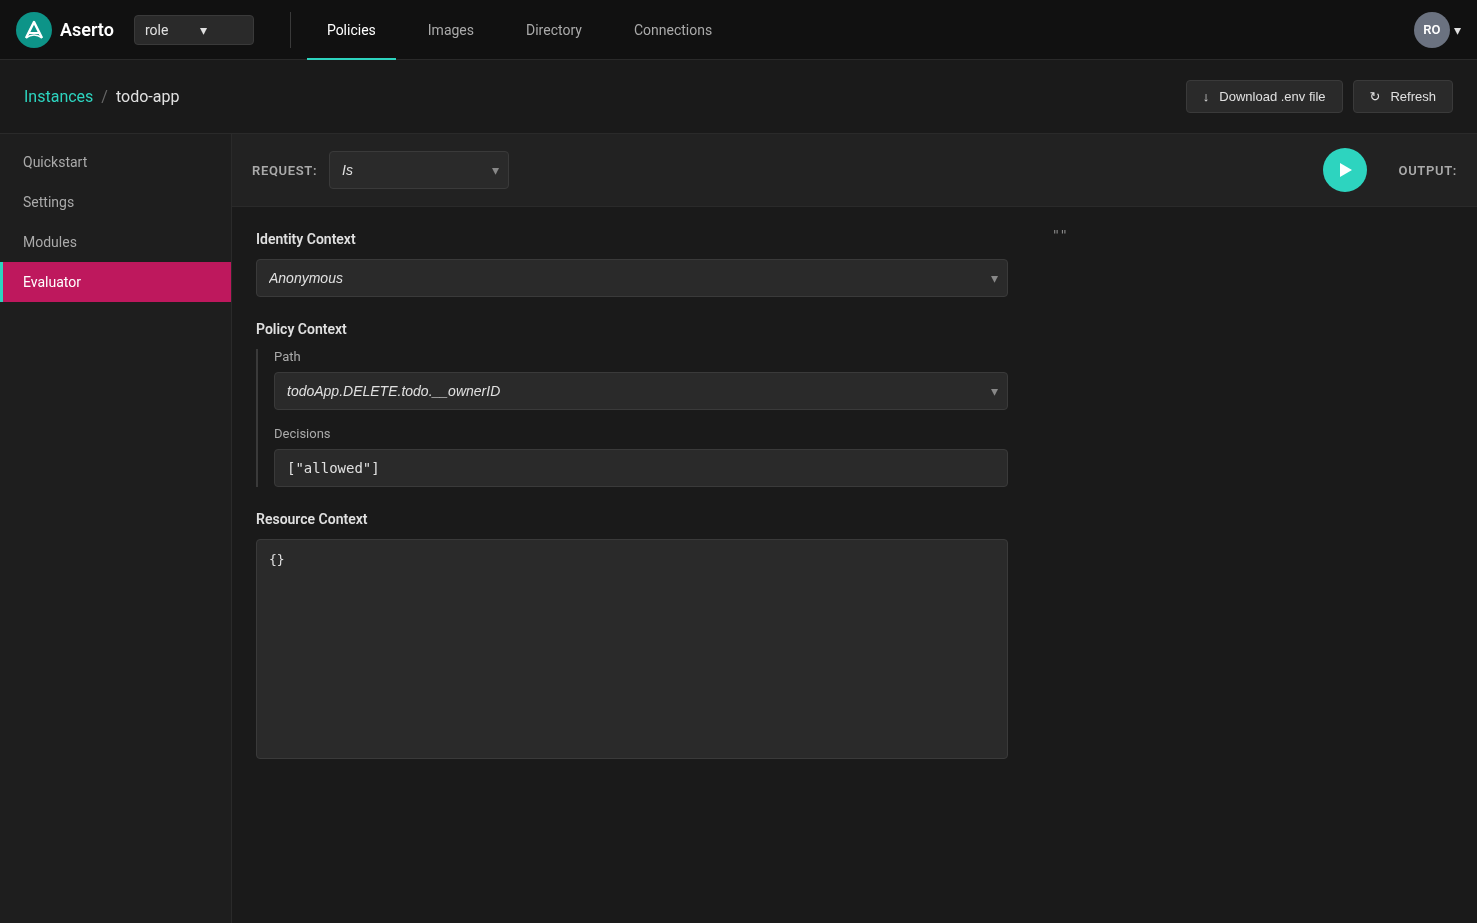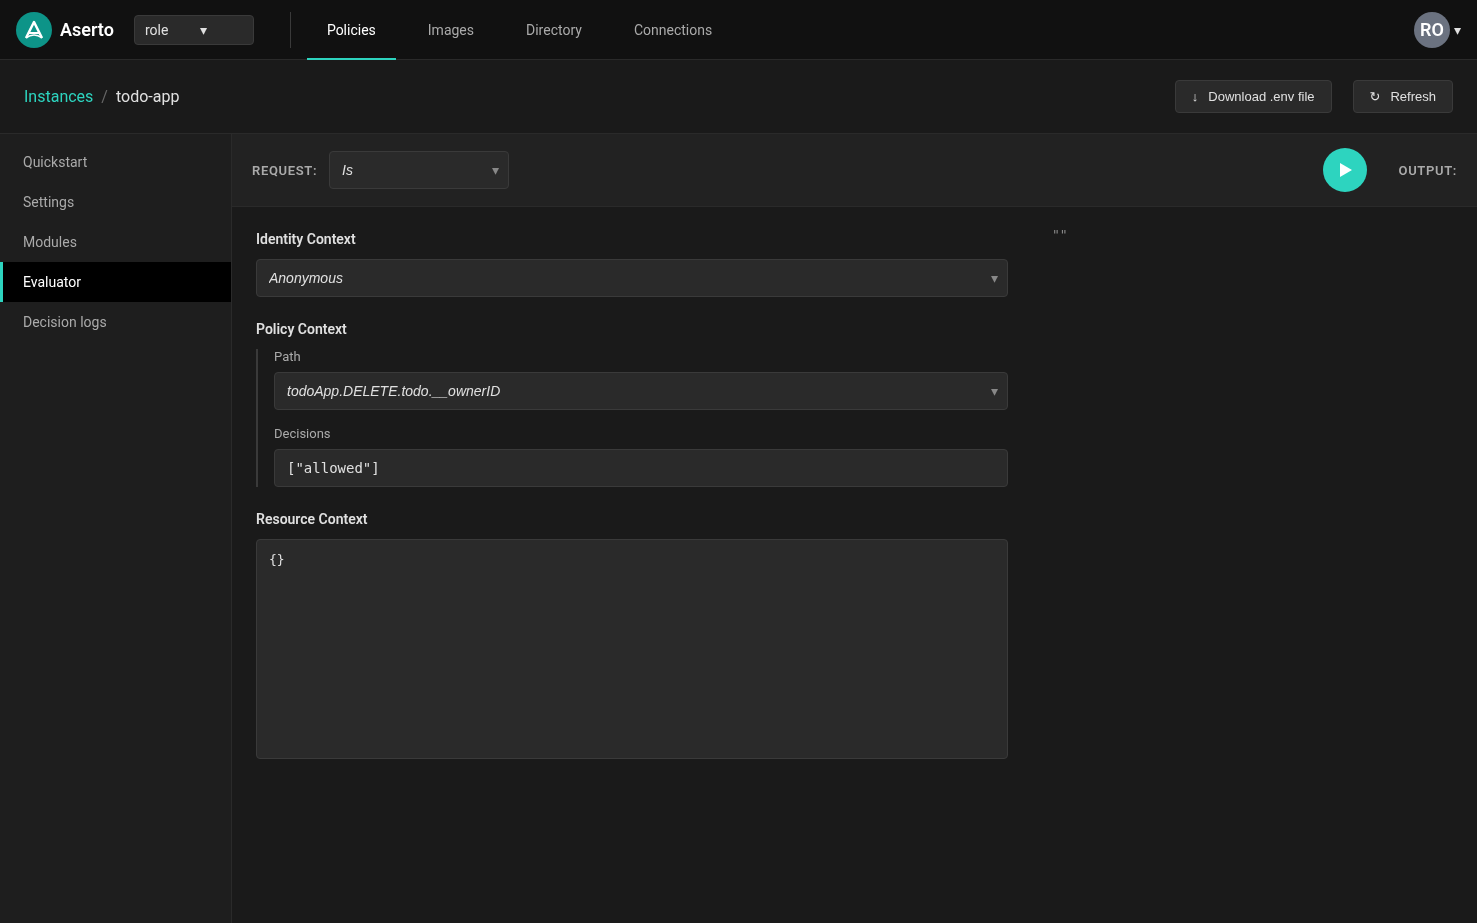--- a/index.html
+++ b/index.html
@@ -88,21 +88,21 @@
       gap: 12px;
     }
     .avatar {
       width: 36px;
       height: 36px;
       background: #6b7280;
       border-radius: 50%;
       display: flex;
       align-items: center;
       justify-content: center;
-      font-size: 18px;
+      font-size: 13px;
       font-weight: 600;
       color: #fff;
       cursor: pointer;
     }
     .avatar-dropdown {
       display: flex;
       align-items: center;
       gap: 4px;
       cursor: pointer;
     }
@@ -124,21 +124,21 @@
     }
     .breadcrumb-link {
       color: #2dd4bf;
       cursor: pointer;
       text-decoration: none;
     }
     .breadcrumb-sep { color: #666; }
     .breadcrumb-current { color: #e0e0e0; }
     .breadcrumb-actions {
       display: flex;
-      gap: 21px;
+      gap: 10px;
       align-items: flex-end;
     }
     .btn {
       border: 1px solid #3a3a3a;
       background: #2a2a2a;
       color: #e0e0e0;
       border-radius: 4px;
       padding: 8px 16px;
       cursor: pointer;
       font-size: 13px;
@@ -163,21 +163,21 @@
     }
     .sidebar-item {
       padding: 12px 20px;
       cursor: pointer;
       color: #aaa;
       font-size: 14px;
       border-left: 3px solid transparent;
     }
     .sidebar-item.active {
       color: #fff;
-      background: #000000;
+      background: #be185d;
       border-left-color: #2dd4bf;
     }
 
     
     .content-area {
       flex: 1;
       overflow-y: auto;
       display: flex;
       flex-direction: column;
     }
@@ -392,23 +392,20 @@
       <span>Quickstart</span>
     </div>
     <div class="sidebar-item">
       <span>Settings</span>
     </div>
     <div class="sidebar-item">
       <span>Modules</span>
     </div>
     <div class="sidebar-item active">
       <span>Evaluator</span>
-    </div>
-    <div class="sidebar-item">
-      <span>Decision logs</span>
     </div>
   </aside>
 
   <div class="content-area">
 
     <div class="request-bar">
       <span class="request-label">REQUEST:</span>
       <div class="form-select-wrapper" style="min-width:180px;">
         <select class="form-select">
           <option>Is</option>

